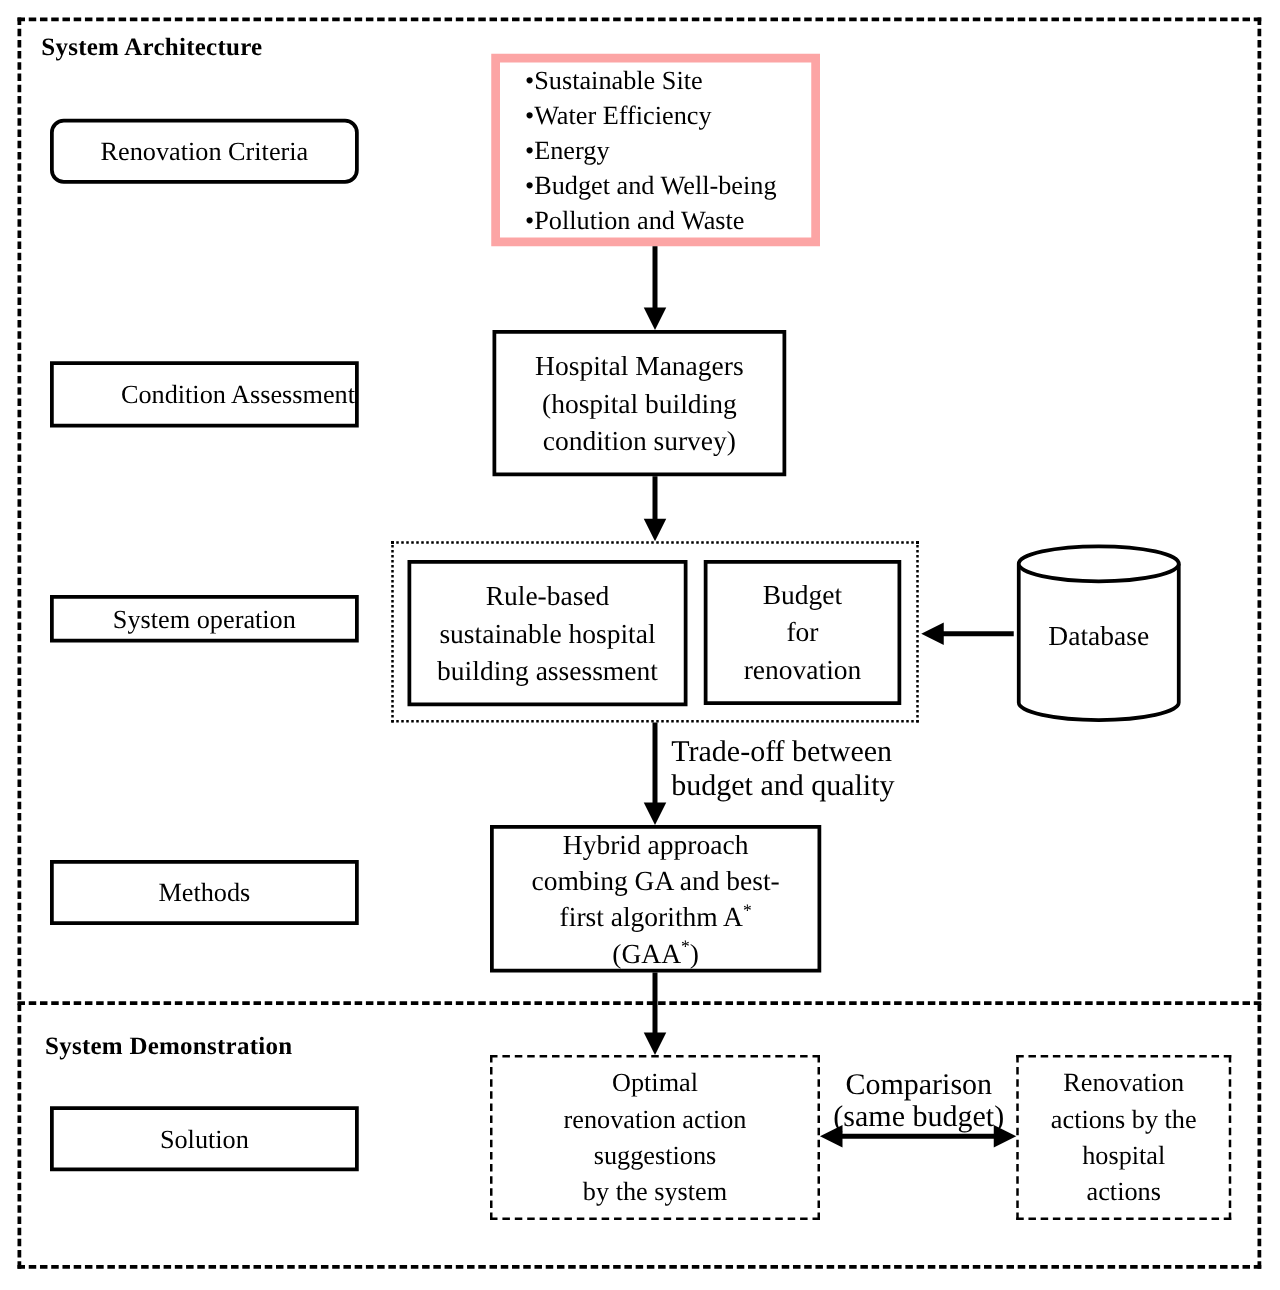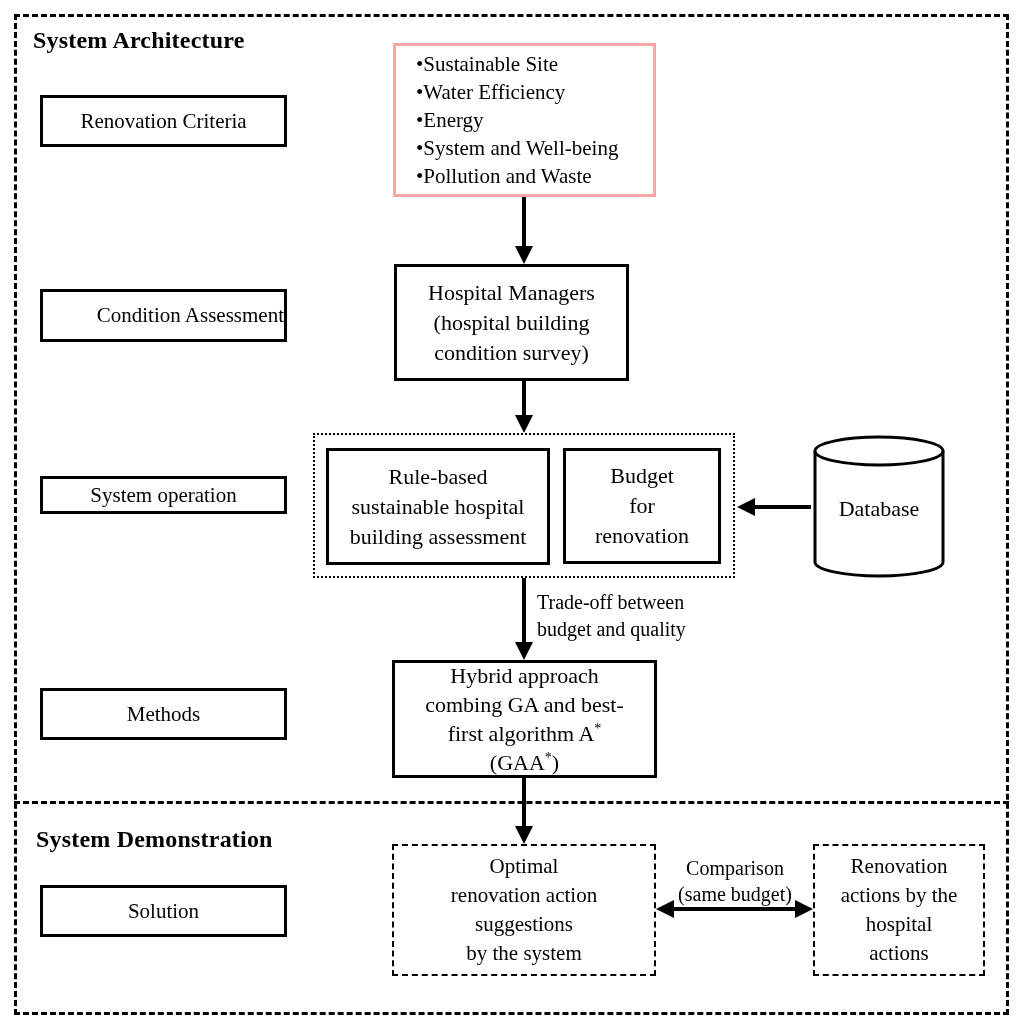--- a/index.html
+++ b/index.html
@@ -20,21 +20,21 @@
     border: 3px dashed #000;
   }
   .section-divider {
     left: 14px; top: 801px; width: 995px; height: 0;
     border-top: 3px dashed #000;
   }
 
   
   .section-title {
     font-weight: bold;
-    font-size: 24px;
+    font-size: 20px;
     letter-spacing: 0.2px;
     white-space: nowrap;
   }
 
   
   .solid-box {
     border: 3px solid #000;
     background: #fff;
     display: flex;
     flex-direction: column;
@@ -64,68 +64,68 @@
     border: 2px dotted #000;
     background: #fff;
   }
   .line { display: block; }
   .fs21 { font-size: 21px; line-height: 29px; }
   .fs22 { font-size: 22px; line-height: 30px; }
 
   
   .criteria-box {
     left: 393px; top: 43px; width: 263px; height: 154px;
-    border: 3px solid #fca5a5;
+    border: 7px solid #fca5a5;
     background: #fff;
     display: flex;
     flex-direction: column;
     justify-content: center;
     padding-left: 20px;
   }
   .bullet-line { font-size: 21px; line-height: 28px; white-space: nowrap; }
 
   
-  .arrow-label { font-size: 20px; line-height: 27px; }
+  .arrow-label { font-size: 24px; line-height: 27px; }
 
   sup { font-size: 14px; line-height: 0; }
 
   svg { display: block; }
 </style>
 </head>
 <body>
 
 <div class="canvas">
 
   <div class="abs outer-frame"></div>
   <div class="abs section-divider"></div>
 
   <div class="abs section-title" style="left:33px; top:27px;">System Architecture</div>
   <div class="abs section-title" style="left:36px; top:826px;">System Demonstration</div>
 
-  <div class="abs label-box" style="left:40px; top:95px; width:247px; height:52px;">
+  <div class="abs label-box" style="left:40px; top:95px; width:247px; height:52px;border-radius:11px;">
     <span>Renovation Criteria</span>
   </div>
   <div class="abs label-box" style="left:40px; top:289px; width:247px; height:53px;justify-content:flex-end;">
     <span>Condition Assessment</span>
   </div>
   <div class="abs label-box" style="left:40px; top:476px; width:247px; height:38px;">
     <span>System operation</span>
   </div>
   <div class="abs label-box" style="left:40px; top:688px; width:247px; height:52px;align-items:center;">
     <span>Methods</span>
   </div>
   <div class="abs label-box" style="left:40px; top:885px; width:247px; height:52px;">
     <span>Solution</span>
   </div>
 
   <div class="abs criteria-box">
     <div class="bullet-line"><span>•</span><span>Sustainable Site</span></div>
     <div class="bullet-line"><span>•</span><span>Water Efficiency</span></div>
     <div class="bullet-line"><span>•</span><span>Energy</span></div>
-    <div class="bullet-line"><span>•</span><span>System and Well-being</span></div>
+    <div class="bullet-line"><span>•</span><span>Budget and Well-being</span></div>
     <div class="bullet-line"><span>•</span><span>Pollution and Waste</span></div>
   </div>
 
   <div class="abs solid-box fs22" style="left:394px; top:264px; width:235px; height:117px;">
     <span class="line">Hospital Managers</span>
     <span class="line">(hospital building</span>
     <span class="line">condition survey)</span>
   </div>
 
   <div class="abs dotted-container" style="left:313px; top:433px; width:422px; height:145px;"></div>

